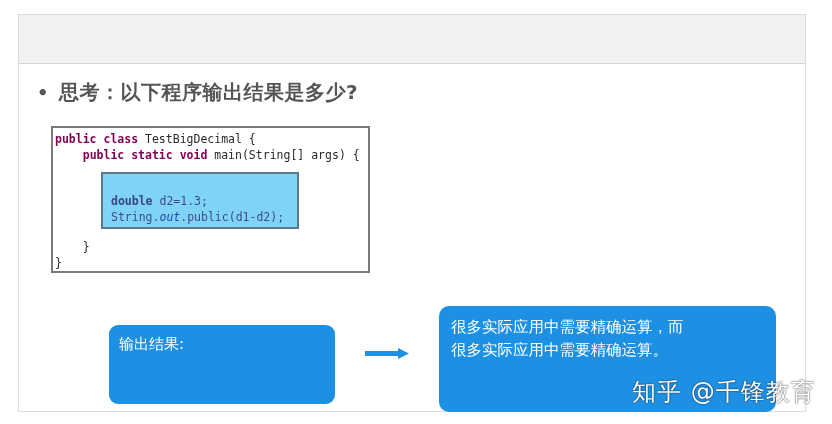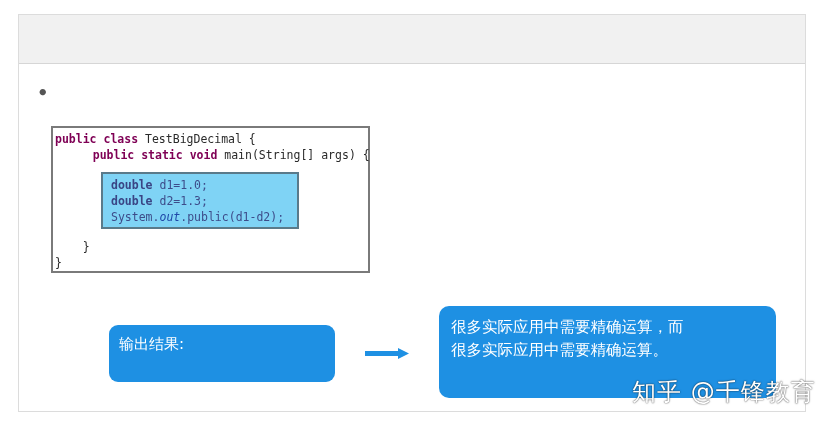--- a/index.html
+++ b/index.html
@@ -32,59 +32,59 @@
     .code-line { position: absolute; white-space: pre; }
     .kw { color: #7f0055; font-weight: bold; }
     .kw2 { color: #3a4585; font-weight: bold; }
     .it { color: #1f47a8; font-style: italic; margin-top: 7px; }
     .code-highlight {
       position: absolute; left: 48px; top: 44px; width: 198px; height: 57px;
       background: #7fd3f5; border: 2px solid #5a7a8a; box-sizing: border-box;
     }
     .code-highlight .code-line { left: 8px; color: #3d4c8a; }
     .result-box {
-      position: absolute; left: 109px; top: 325px; width: 226px; height: 57px;
+      position: absolute; left: 109px; top: 325px; width: 226px; height: 79px;
       background: #1e90e3; border-radius: 9px; color: #ffffff;
       box-sizing: border-box; padding: 8px 10px;
       font-size: 15px; line-height: 22px;
     }
     .arrow {
       position: absolute; left: 365px; top: 348px; width: 44px; height: 11px;
     }
     .note-box {
-      position: absolute; left: 439px; top: 306px; width: 337px; height: 92px;
+      position: absolute; left: 439px; top: 306px; width: 337px; height: 106px;
       background: #1e90e3; border-radius: 10px; color: #ffffff;
       box-sizing: border-box; padding: 10px 12px;
       font-size: 15.5px; line-height: 23px;
     }
     .watermark {
       position: absolute; left: 632px; top: 376px;
       font-size: 24px; color: #ffffff; letter-spacing: 1px;
       text-shadow: 0 0 2px rgba(0,0,0,0.55), 0 0 1px rgba(0,0,0,0.6);
       white-space: nowrap;
     }
   </style>
 </head>
 <body>
 
 <div class="slide">
   <div class="slide-header"></div>
 
   <div class="heading">
     <span class="bullet">•</span>
+    <span>思考：以下程序输出结果是多少?</span>
   </div>
 
   <div class="code-box">
     <div class="code-line" style="left:2px; top:3px;text-align:center;"><span class="kw">public class</span><span> TestBigDecimal {</span></div>
-    <div class="code-line" style="left:12px; top:19px;"><span>    </span><span class="kw">public static void</span><span> main(String[] args) {</span></div>
+    <div class="code-line" style="left:2px; top:19px;"><span>    </span><span class="kw">public static void</span><span> main(String[] args) {</span></div>
 
     <div class="code-highlight">
-      <div class="code-line" style="top:3px;"><span class="kw2">double</span><span> d1=1.0;</span></div>
       <div class="code-line" style="top:19px;"><span class="kw2">double</span><span> d2=1.3;</span></div>
-      <div class="code-line" style="top:35px;"><span>System.</span><span class="it">out</span><span>.public(d1-d2);</span></div>
+      <div class="code-line" style="top:35px;"><span>String.</span><span class="it">out</span><span>.public(d1-d2);</span></div>
     </div>
 
     <div class="code-line" style="left:2px; top:111px;">    }</div>
     <div class="code-line" style="left:2px; top:127px;">}</div>
   </div>
 </div>
 
 <div class="result-box">
   <div>输出结果:</div>
 </div>

